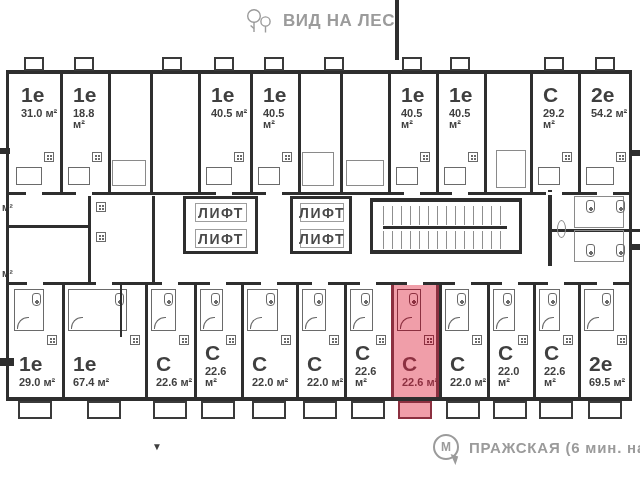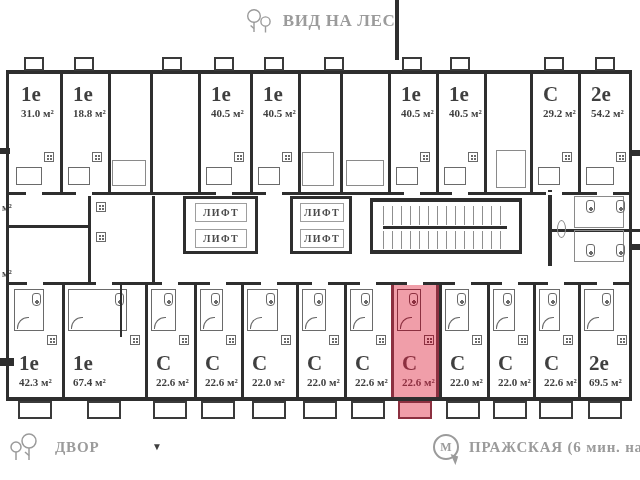--- a/index.html
+++ b/index.html
@@ -1,17 +1,17 @@
 <!DOCTYPE html>
 <html><head>
 <meta charset="utf-8">
 <style>
   html,body{margin:0;padding:0;background:#fff;}
   #screen{position:relative;width:640px;height:480px;background:#fff;overflow:hidden;
-          font-family:Liberation Serif, serif;
+          font-family:Liberation Sans, sans-serif;
           --wall:#2E2E2E;--hl-fill:#F09EA9;--hl-accent:#8C3040;--label:#3F3F3F;--muted:#9B9B9B;}
   .abs{position:absolute;}
   
   #header{position:absolute;top:6px;left:0;right:0;height:30px;display:flex;justify-content:center;align-items:center;gap:10px;}
   .hd-text{color:var(--muted);font-size:17px;font-weight:600;letter-spacing:.6px;}
   .ft-text{color:var(--muted);font-size:15px;font-weight:600;letter-spacing:.8px;white-space:nowrap;}
   #courtyard{position:absolute;left:8px;top:433px;display:flex;align-items:center;gap:13px;height:28px;}
   #street{position:absolute;left:152px;top:433px;display:flex;align-items:center;gap:8px;height:28px;}
   .tri{color:#3f3f3f;font-size:10px;line-height:1;}
   #metro{position:absolute;left:433px;top:433px;display:flex;align-items:center;gap:10px;height:28px;}
@@ -37,21 +37,21 @@
   .arc{position:absolute;width:11px;height:11px;border-left:1px solid var(--fx,#8a8a8a);border-top:1px solid var(--fx,#8a8a8a);border-radius:11px 0 0 0;}
   .stove{position:absolute;width:10px;height:10px;border:1px solid var(--fx,#6a6a6a);box-sizing:border-box;
      background-image:radial-gradient(circle 1.2px at 3px 3px,var(--fx,#6a6a6a) 95%,transparent),
                       radial-gradient(circle 1.2px at 6px 3px,var(--fx,#6a6a6a) 95%,transparent),
                       radial-gradient(circle 1.2px at 3px 6px,var(--fx,#6a6a6a) 95%,transparent),
                       radial-gradient(circle 1.2px at 6px 6px,var(--fx,#6a6a6a) 95%,transparent);}
   .wc{position:absolute;width:9px;height:13px;border:1px solid var(--fx,#6a6a6a);border-radius:3px 3px 4px 4px;box-sizing:border-box;
       background-image:radial-gradient(circle 2px at 4px 8px,var(--fx,#6a6a6a) 95%,transparent);}
   .sink{position:absolute;border:1px solid #8a8a8a;border-radius:50%;box-sizing:border-box;}
   .liftbox{position:absolute;border:1px solid #9e9e9e;box-sizing:border-box;display:flex;align-items:center;justify-content:center;}
-  .liftbox span{font-size:10px;font-weight:600;letter-spacing:1.5px;color:#4a4a4a;}
+  .liftbox span{font-size:14px;font-weight:600;letter-spacing:1.5px;color:#4a4a4a;}
   .treads{position:absolute;background-image:repeating-linear-gradient(90deg,#8f8f8f 0 1px,transparent 1px 9px);}
   .frag{position:absolute;font-size:10px;font-weight:600;color:var(--label);line-height:1;}
   svg.trees{display:block;}
 </style>
 </head>
 <body>
 
 <div id="screen" style="--wall: #2E2E2E; --hl-fill: #F09EA9; --hl-accent: #8C3040; --label: #3F3F3F; --muted: #9B9B9B;">
 
   <div id="header">
@@ -145,21 +145,21 @@
         <div class="ulabel" style="left: 10px; top: 10px;">
           <div class="utype">2е</div>
           <div class="uarea">54.2 м²</div>
         </div>
         <div class="furn" style="left: 5px; bottom: 7px; width: 28px; height: 18px;"></div>
         <div class="stove" style="right: 6px; bottom: 30px;"></div>
       </div>
       <div class="unit" style="left: 11px; top: 285px; width: 51px; height: 112px;">
         <div class="ulabel" style="left: 8px; bottom: 9px;">
           <div class="utype">1е</div>
-          <div class="uarea">42.3 м²</div>
+          <div class="uarea">29.0 м²</div>
         </div>
         <div class="pod" style="left: 3px; top: 4px; width: 30px; height: 42px;">
           <div class="wc" style="right: 2px; top: 3px;"></div>
           <div class="arc" style="left: 2px; bottom: 1px;"></div>
         </div>
         <div class="stove" style="right: 5px; top: 50px;"></div>
       </div>
       <div class="unit" style="left: 65px; top: 285px; width: 80px; height: 112px;">
         <div class="ulabel" style="left: 8px; bottom: 9px;">
           <div class="utype">1е</div>
@@ -385,30 +385,20 @@
       <div class="furn" style="left: 496px; top: 150px; width: 30px; height: 38px;"></div>
       <div class="wc" style="left: 586px; top: 200px;"></div>
       <div class="wc" style="left: 616px; top: 200px;"></div>
       <div class="wc" style="left: 586px; top: 244px;"></div>
       <div class="wc" style="left: 616px; top: 244px;"></div>
       <div class="stove" style="left: 96px; top: 202px;"></div>
       <div class="stove" style="left: 96px; top: 232px;"></div>
       <div class="sink" style="left: 557px; top: 220px; width: 9px; height: 18px;"></div>
     </div>
 
-  <div id="courtyard">
-    <svg class="trees" width="34" height="30" viewBox="0 0 34 30" fill="none" stroke="#9B9B9B" stroke-width="1.5">
-      <circle cx="21" cy="9" r="7"></circle>
-        <line x1="21" y1="16" x2="21" y2="28"></line>
-        <line x1="17" y1="20" x2="21" y2="23.5"></line>
-      <circle cx="8" cy="15" r="5"></circle>
-        <line x1="8" y1="20" x2="8" y2="28"></line>
-    </svg>
-    <span class="ft-text">ДВОР</span>
-  </div>
 
   <div id="street">
     <span class="tri">▼</span>
   </div>
 
   <div id="metro">
     <span class="m-circle">М</span>
     <span class="ft-text">ПРАЖСКАЯ (6 мин. на авт</span>
   </div>
 

